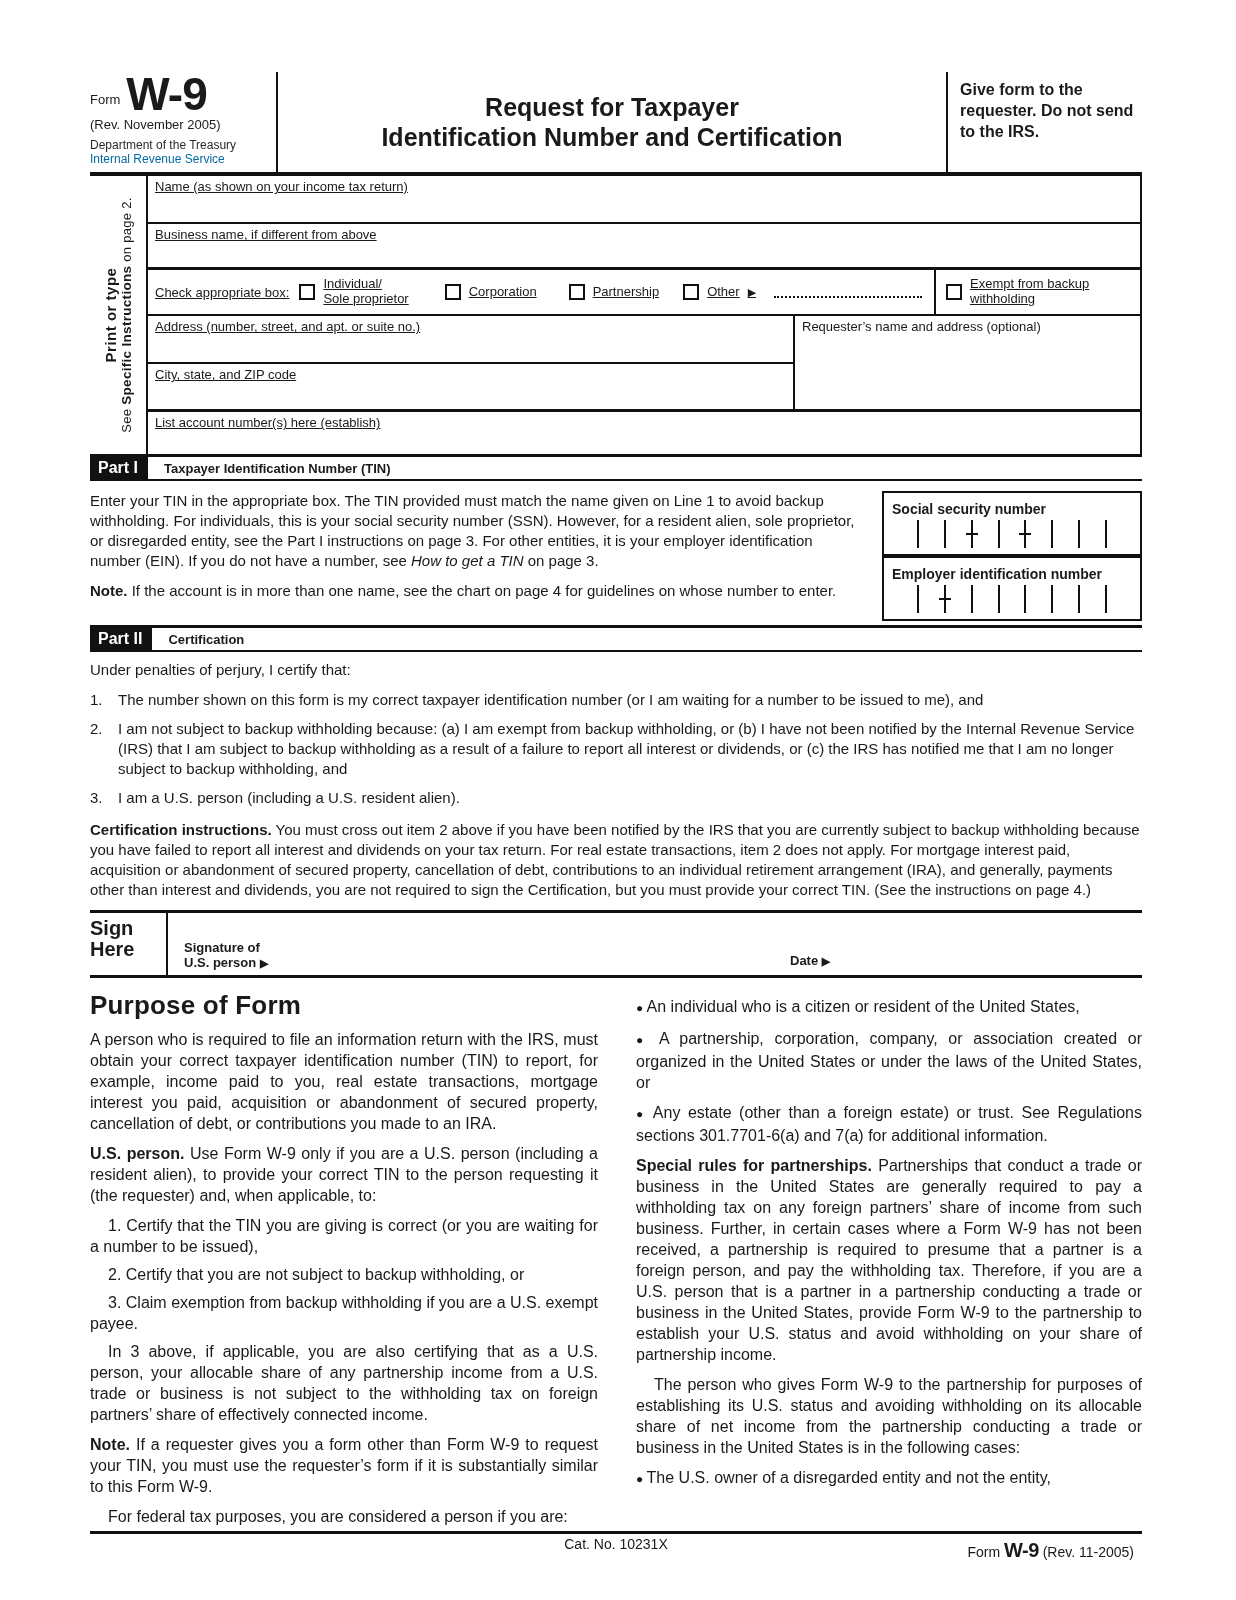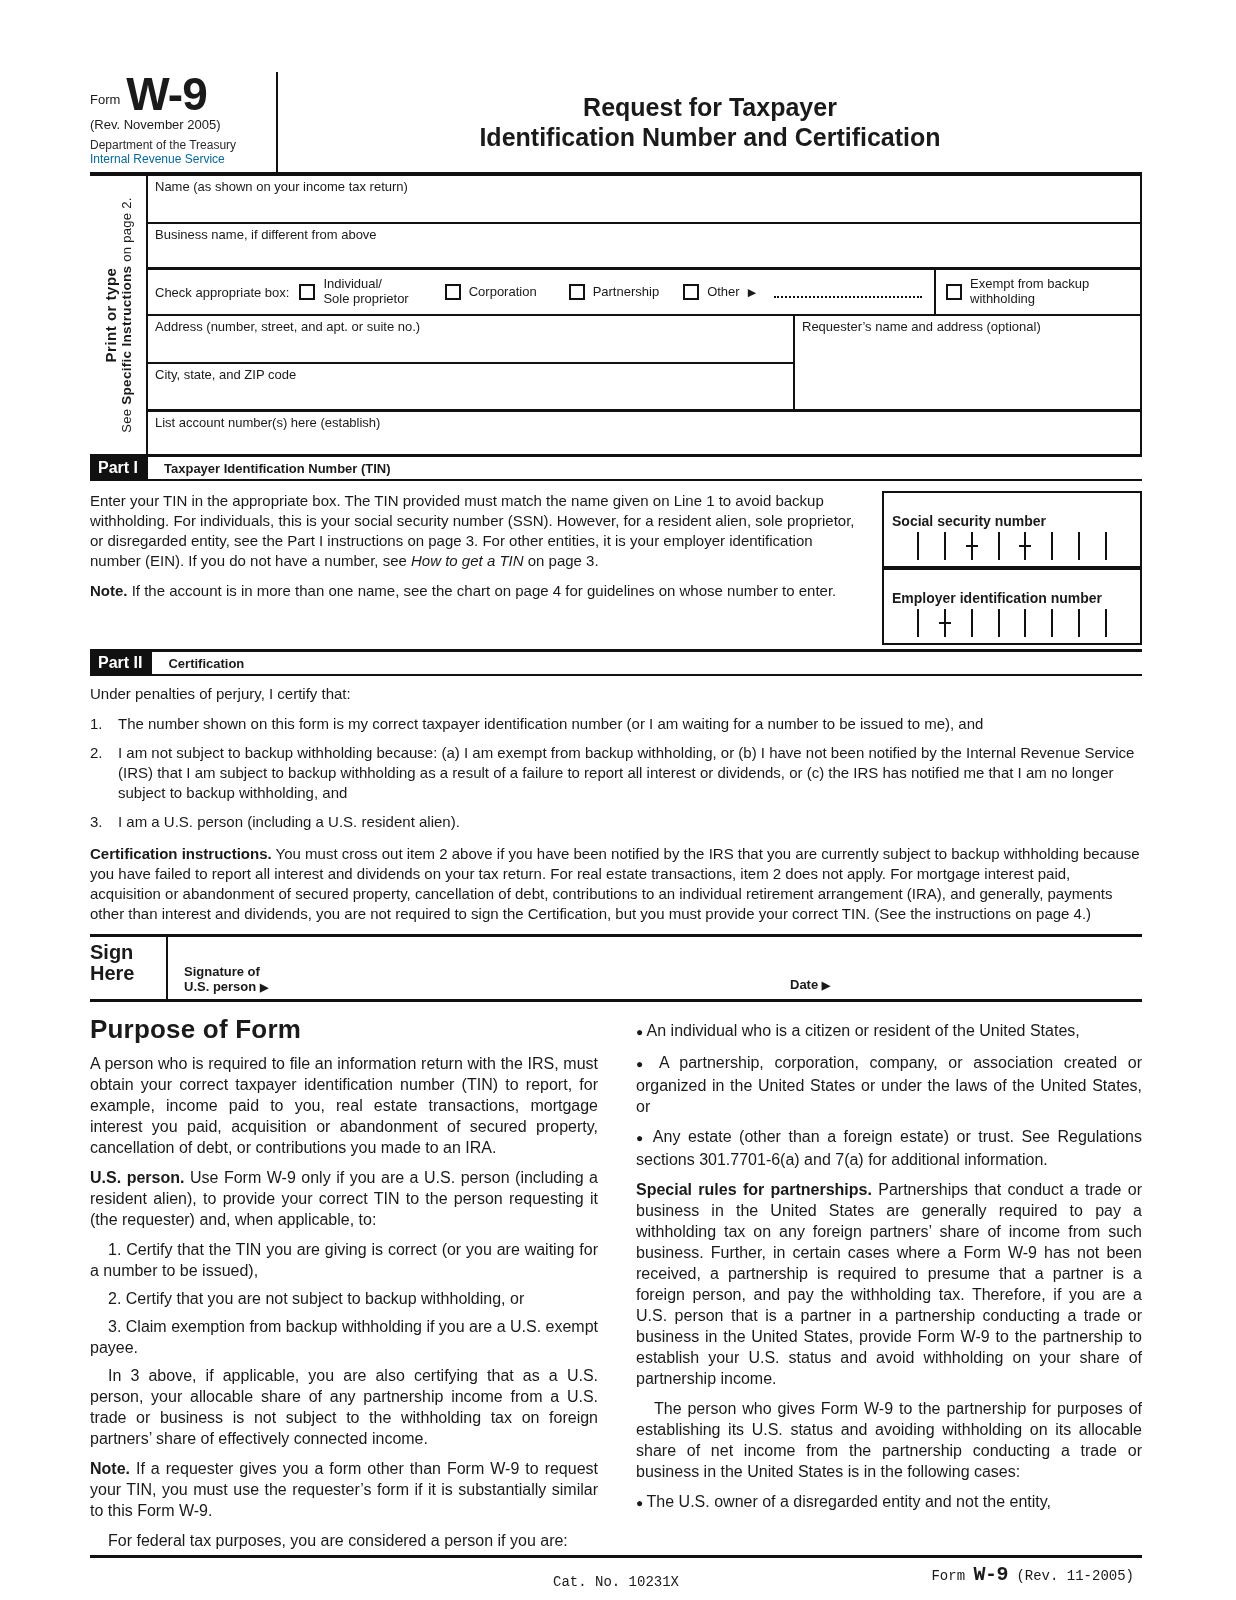--- a/index.html
+++ b/index.html
@@ -27,21 +27,21 @@
   .hdr-give { font-size:16px; font-weight:bold; line-height:1.3; }
 
   
   .fbody { display:flex; }
   .sidebar { width:56px; position:relative; }
   .rot { position:absolute; top:50%; left:50%; transform:translate(-50%,-50%) rotate(-90deg); white-space:nowrap; text-align:center; }
   .rot-l1 { font-size:15px; font-weight:bold; letter-spacing:0.5px; }
   .rot-l2 { font-size:13px; letter-spacing:0.3px; }
   .rot-l2 b { font-size:13.5px; }
   .fields { flex:1; border-left:2px solid #111; border-right:2px solid #111; }
-  .frow { position:relative; }
+  .frow { position:relative;text-decoration:underline; }
   .flabel { font-size:13px; padding:3px 0 0 7px; color:#1a1a1a; }
   .row-name { height:48px; border-bottom:2px solid #111; }
   .row-biz { height:46px; border-bottom:3px solid #111; }
   .row-check { height:46px; border-bottom:2px solid #111; display:flex; }
   .check-main { flex:1; display:flex; align-items:center; padding-left:7px; gap:10px; }
   .check-exempt { width:206px; border-left:2px solid #111; display:flex; align-items:center; padding-left:10px; gap:8px; }
   .cb { display:flex; align-items:center; gap:8px; cursor:pointer; }
   .cbox { width:16px; height:16px; border:2px solid #111; background:#fff; flex:0 0 auto; }
   .cbl { font-size:13px; line-height:1.15; }
   .pre { white-space:pre-line; }
@@ -59,21 +59,21 @@
   .part-bar { border-top:3px solid #111; border-bottom:2px solid #111; display:flex; align-items:center; height:27px; }
   .part-badge { background:#111; color:#fff; font-weight:bold; font-size:16px; padding:3px 10px 4px 8px; margin-right:16px; }
   .part-title { font-weight:bold; font-size:13px; }
 
   
   .p1body { display:flex; padding:10px 0 4px 0; }
   .p1text { flex:1; padding-right:18px; }
   .p1text p { font-size:15px; line-height:20px; }
   .p1text .note { margin-top:10px; }
   .tin-col { width:260px; }
-  .tinbox { border:2px solid #111; padding:20px 8px 6px 8px; }
+  .tinbox { border:2px solid #111; padding:8px 8px 6px 8px; }
   .tinbox-label { font-size:14px; font-weight:bold; }
   .tin-row { display:flex; height:28px; margin-top:3px; }
   .tin-c { flex:1; position:relative; }
   .tin-c + .tin-c { border-left:2px solid #111; }
   .tin-c.dash::before { content:""; position:absolute; left:-7px; top:13px; width:12px; height:2px; background:#111; }
   .tin-or { text-align:center; font-weight:bold; font-size:16px; padding:7px 0; }
 
   
   .p2body { padding:8px 0 10px 0; }
   .p2body .intro { font-size:15px; line-height:20px; margin-bottom:10px; }
@@ -94,21 +94,21 @@
   .coll { flex:0 0 508px; }
   .colr { flex:1; padding-top:10px; }
   .purpose-h { font-size:26px; font-weight:bold; margin:4px 0 8px 0; letter-spacing:0.2px; }
   .instr p { font-size:16px; line-height:21px; text-align:justify; margin-bottom:9px; }
   .instr p.ind { text-indent:18px; }
   .instr p.item { text-indent:18px; margin-bottom:7px; }
   .bullet::before { content:"\25CF\00a0 "; font-size:12px; }
   .instr p:last-child { margin-bottom:0; }
 
   
-  .footer { border-top:3px solid #111; margin-top:4px; position:relative; padding-top:16px; height:40px;font-family:Liberation Mono, monospace; }
+  .footer { border-top:3px solid #111; margin-top:4px; position:relative; padding-top:2px; height:40px; }
   .cat-no { text-align:center; font-size:14px; }
   .foot-form { position:absolute; right:8px; top:5px; font-size:14px; }
   .foot-w9 { font-size:20px; font-weight:bold; letter-spacing:-0.5px; }
 </style>
 </head>
 <body>
 
 <div class="page">
 
   <div class="hdr">
@@ -117,20 +117,23 @@
         <span class="hdr-form-word">Form</span>
         <span class="hdr-form-num">W-9</span>
       </div>
       <div class="hdr-rev">(Rev. November 2005)</div>
       <div class="hdr-dept">Department of the Treasury</div>
       <div class="hdr-agency">Internal Revenue Service</div>
     </div>
     <div class="hdr-center">
       <div class="hdr-title">Request for Taxpayer</div>
       <div class="hdr-title">Identification Number and Certification</div>
+    </div>
+    <div class="hdr-right">
+      <div class="hdr-give">Give form to the requester. Do not send to the IRS.</div>
     </div>
   </div>
 
   <div class="fbody">
     <div class="sidebar">
       <div class="rot">
         <div class="rot-l1">Print or type</div>
         <div class="rot-l2"><span>See </span><b>Specific Instructions</b><span> on page 2.</span></div>
       </div>
     </div>

